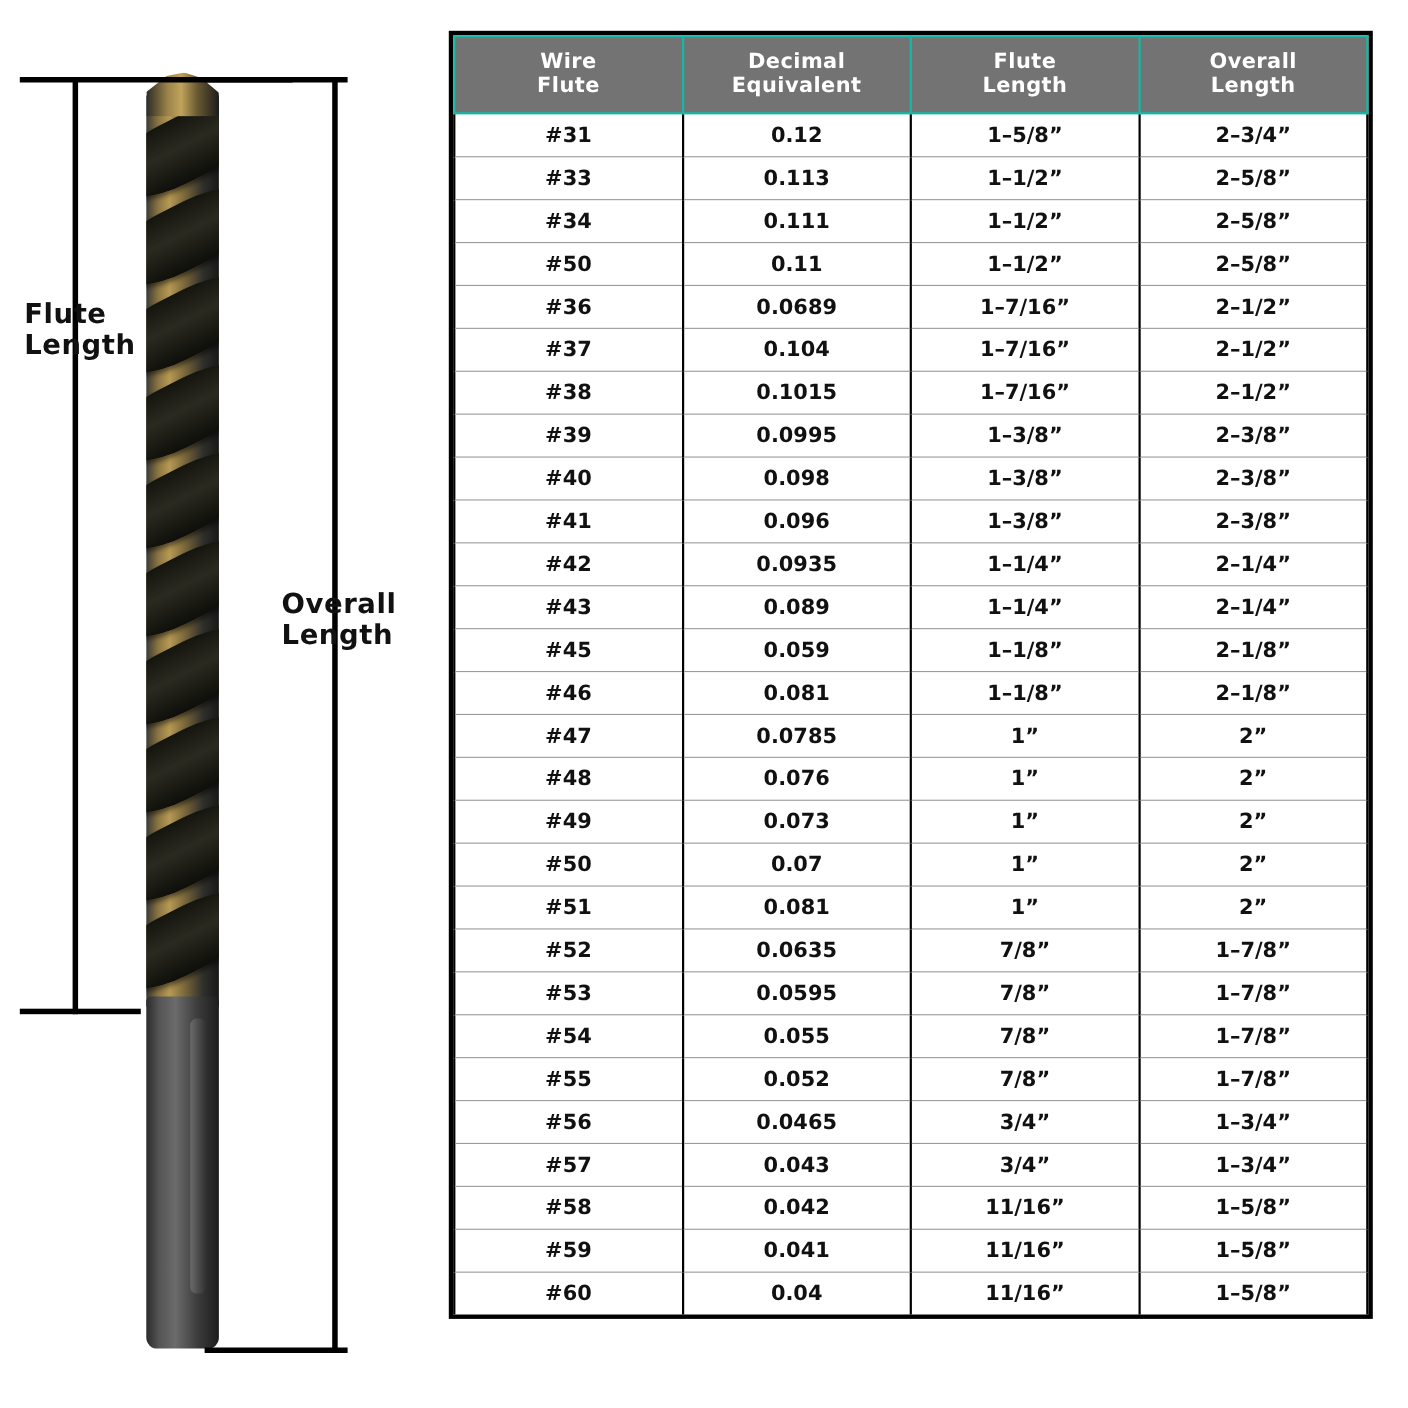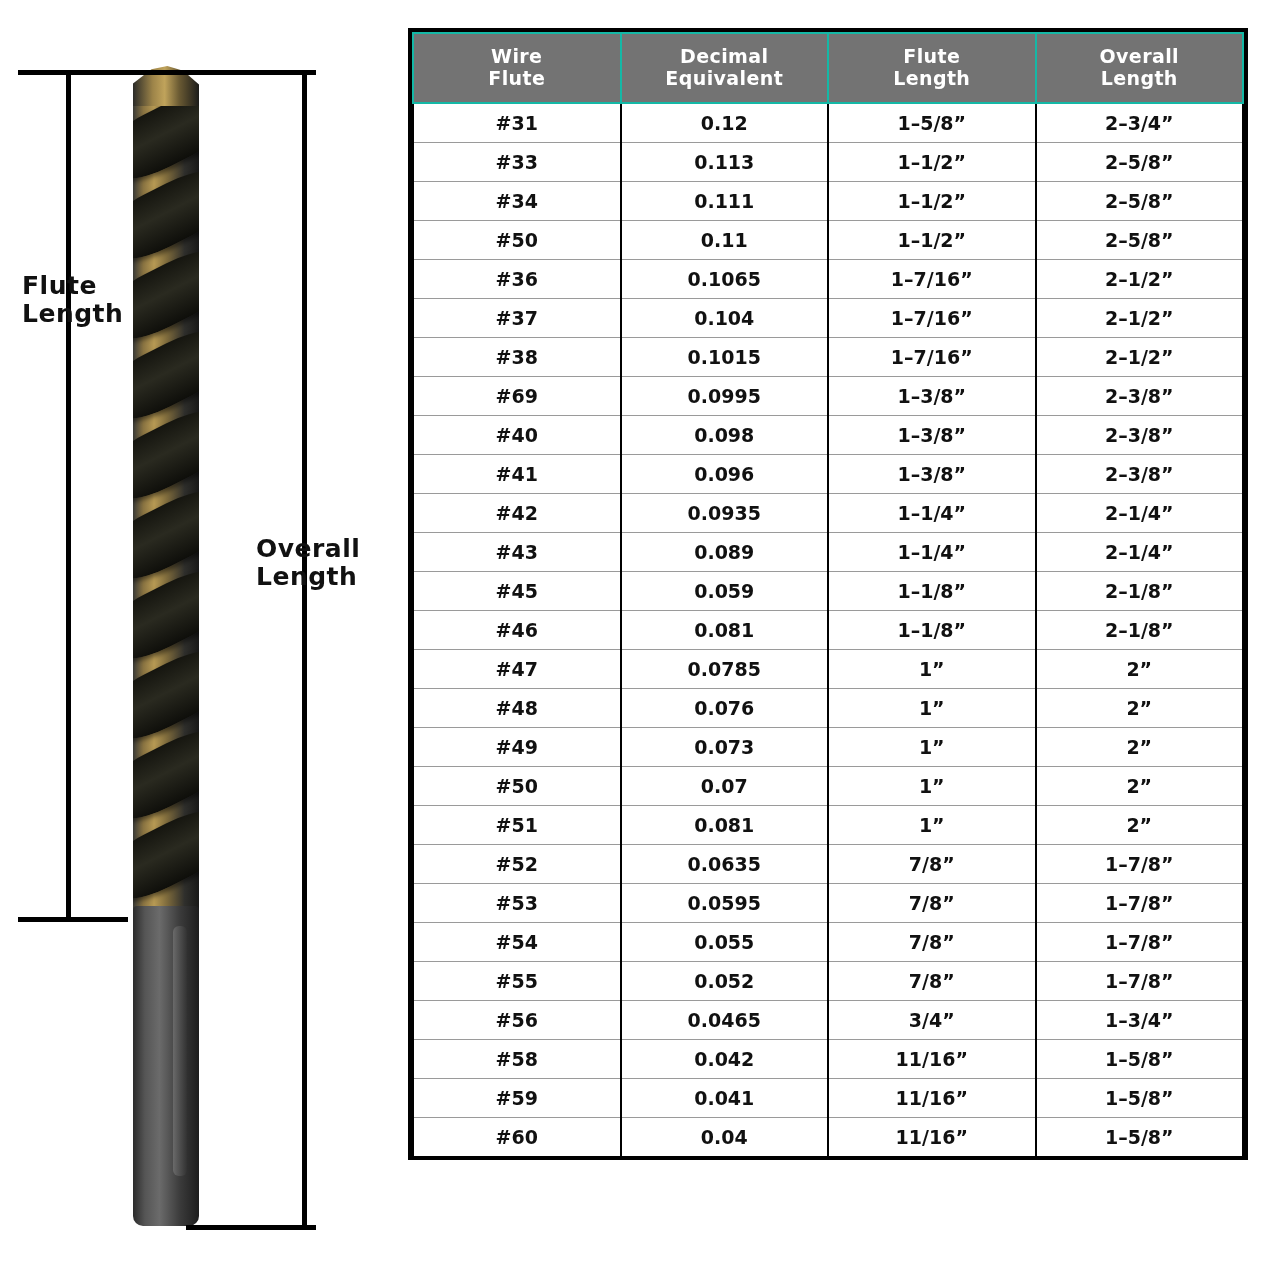--- a/index.html
+++ b/index.html
@@ -224,38 +224,38 @@
             <td>2–5/8”</td>
           </tr>
           <tr>
             <td>#50</td>
             <td>0.11</td>
             <td>1–1/2”</td>
             <td>2–5/8”</td>
           </tr>
           <tr>
             <td>#36</td>
-            <td>0.1065</td>
+            <td>0.0689</td>
             <td>1–7/16”</td>
             <td>2–1/2”</td>
           </tr>
           <tr>
             <td>#37</td>
             <td>0.104</td>
             <td>1–7/16”</td>
             <td>2–1/2”</td>
           </tr>
           <tr>
             <td>#38</td>
             <td>0.1015</td>
             <td>1–7/16”</td>
             <td>2–1/2”</td>
           </tr>
           <tr>
-            <td>#69</td>
+            <td>#39</td>
             <td>0.0995</td>
             <td>1–3/8”</td>
             <td>2–3/8”</td>
           </tr>
           <tr>
             <td>#40</td>
             <td>0.098</td>
             <td>1–3/8”</td>
             <td>2–3/8”</td>
           </tr>
@@ -343,20 +343,26 @@
             <td>7/8”</td>
             <td>1–7/8”</td>
           </tr>
           <tr>
             <td>#56</td>
             <td>0.0465</td>
             <td>3/4”</td>
             <td>1–3/4”</td>
           </tr>
           <tr>
+            <td>#57</td>
+            <td>0.043</td>
+            <td>3/4”</td>
+            <td>1–3/4”</td>
+          </tr>
+          <tr>
             <td>#58</td>
             <td>0.042</td>
             <td>11/16”</td>
             <td>1–5/8”</td>
           </tr>
           <tr>
             <td>#59</td>
             <td>0.041</td>
             <td>11/16”</td>
             <td>1–5/8”</td>

